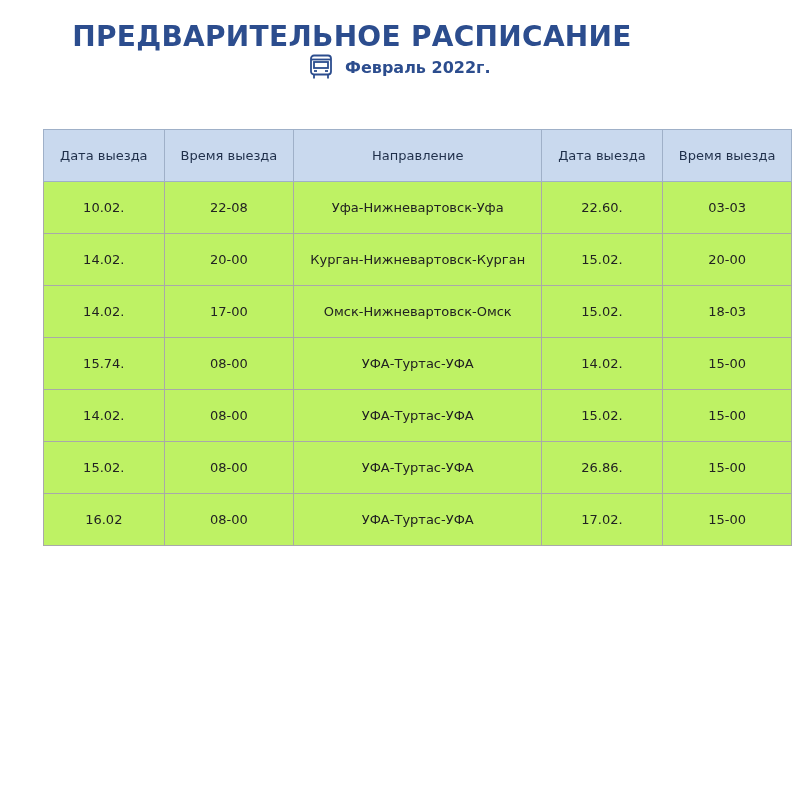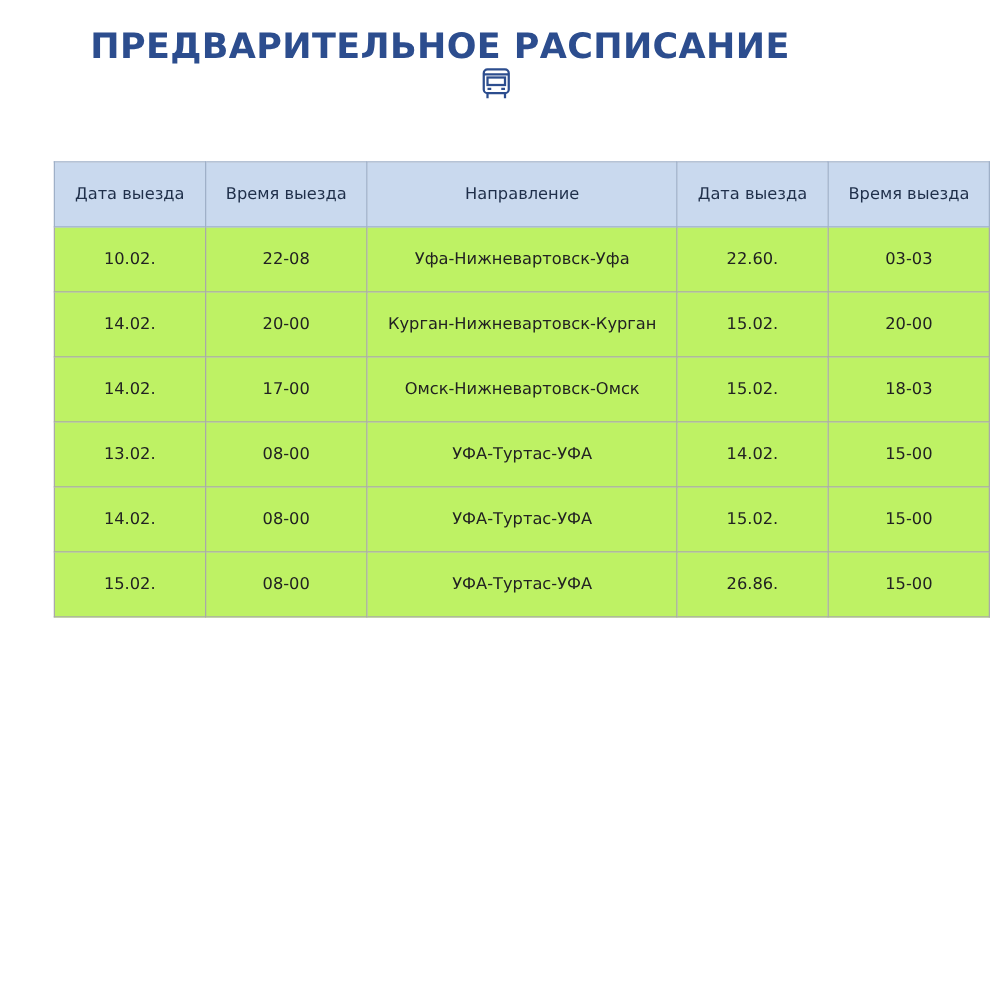--- a/index.html
+++ b/index.html
@@ -36,20 +36,21 @@
     <svg width="24" height="26" viewBox="0 0 24 26" fill="none" stroke="#2c4d8e" stroke-width="1.8">
       <rect x="2" y="1.5" width="20" height="19" rx="3"></rect>
       <line x1="2" y1="5.5" x2="22" y2="5.5"></line>
       <rect x="5" y="8" width="14" height="6"></rect>
       <line x1="5" y1="17" x2="8" y2="17"></line>
       <line x1="16" y1="17" x2="19" y2="17"></line>
       <line x1="5" y1="20.5" x2="5" y2="24.5"></line>
       <line x1="19" y1="20.5" x2="19" y2="24.5"></line>
     </svg>
   </span>
+  <span>Февраль 2022г.</span>
 </div>
 
 <table class="sched">
   <colgroup>
       <col class="c1">
       <col class="c2">
       <col class="c3">
       <col class="c4">
       <col class="c5">
     </colgroup>
@@ -78,34 +79,41 @@
       <td>20-00</td>
     </tr>
     <tr>
       <td>14.02.</td>
       <td>17-00</td>
       <td>Омск-Нижневартовск-Омск</td>
       <td>15.02.</td>
       <td>18-03</td>
     </tr>
     <tr>
-      <td>13.02.</td>
+      <td>15.74.</td>
       <td>08-00</td>
       <td>УФА-Туртас-УФА</td>
       <td>14.02.</td>
       <td>15-00</td>
     </tr>
     <tr>
       <td>14.02.</td>
       <td>08-00</td>
       <td>УФА-Туртас-УФА</td>
       <td>15.02.</td>
       <td>15-00</td>
     </tr>
     <tr>
       <td>15.02.</td>
       <td>08-00</td>
       <td>УФА-Туртас-УФА</td>
       <td>26.86.</td>
       <td>15-00</td>
     </tr>
+    <tr>
+      <td>16.02</td>
+      <td>08-00</td>
+      <td>УФА-Туртас-УФА</td>
+      <td>17.02.</td>
+      <td>15-00</td>
+    </tr>
   </tbody>
 </table>
 
 </body></html>

